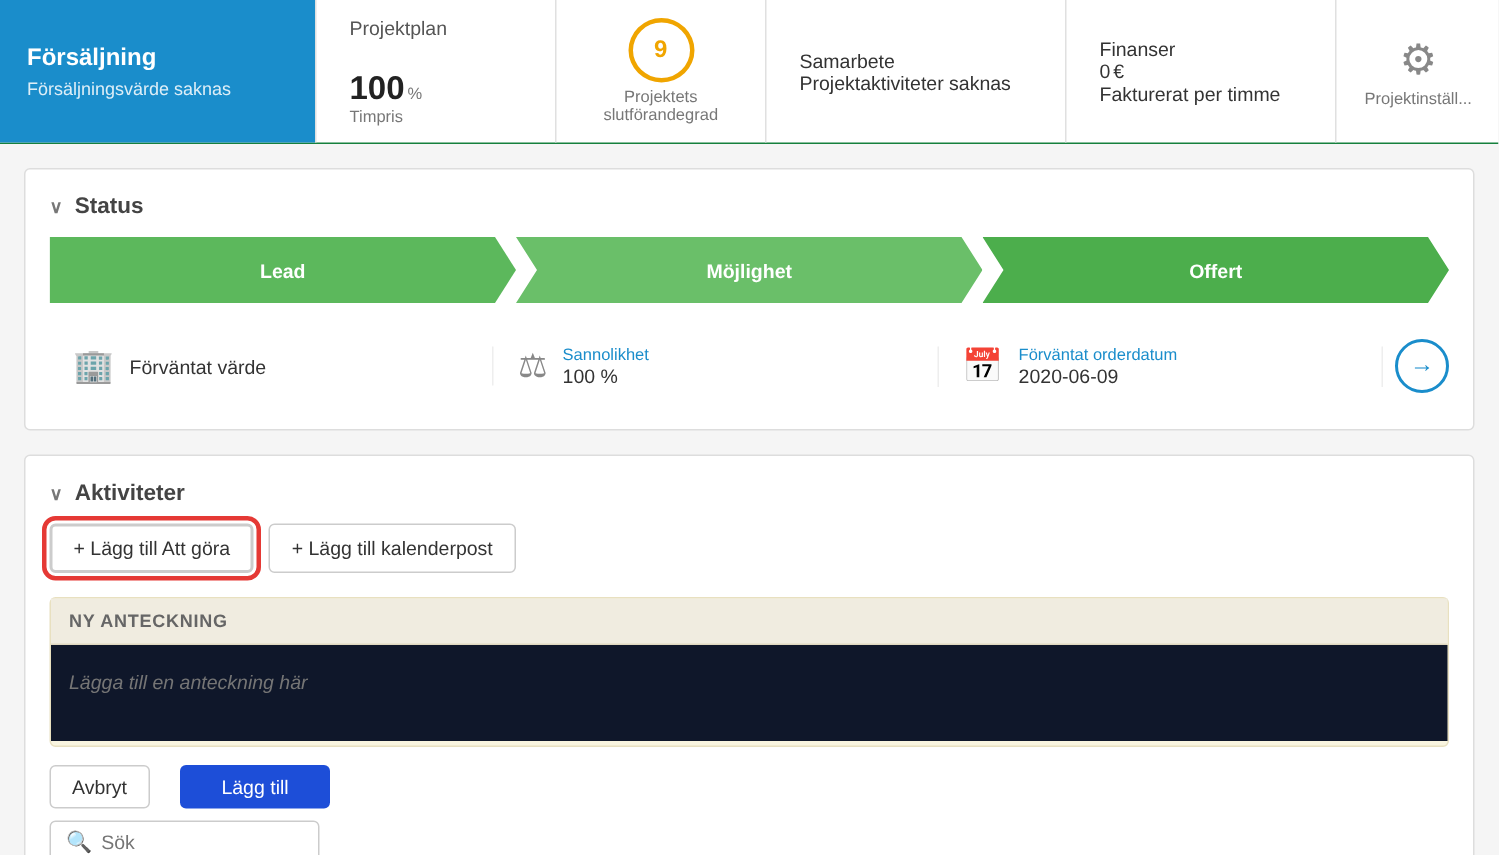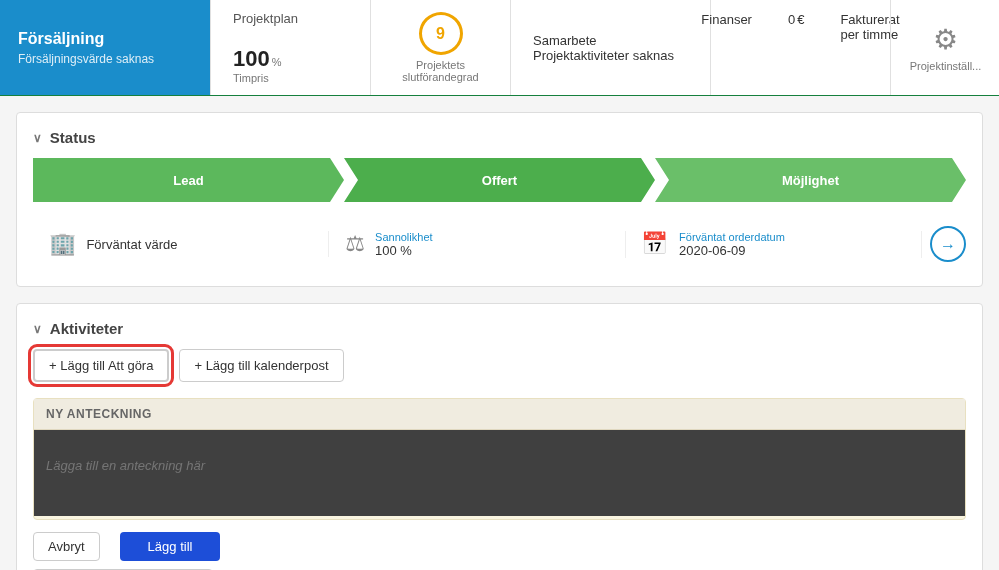--- a/index.html
+++ b/index.html
@@ -96,23 +96,23 @@
       display: flex;
       flex-direction: column;
       justify-content: center;
       min-width: 200px;
     }
 
     .header-finanser {
       border-left: 1px solid #e0e0e0;
       padding: 12px 22px;
       display: flex;
+      flex-direction: column;
       justify-content: center;
       min-width: 180px;
-      gap: 36px;
     }
 
     .header-settings {
       border-left: 1px solid #e0e0e0;
       padding: 12px 22px;
       display: flex;
       flex-direction: column;
       align-items: center;
       justify-content: center;
       min-width: 110px;
@@ -292,23 +292,23 @@
       font-size: 12px;
       font-weight: bold;
       color: #666;
       border-bottom: 1px solid #e0d8c0;
       letter-spacing: 0.5px;
     }
 
     .note-textarea {
       width: 100%;
       min-height: 60px;
-      background: #404040;
+      background: #0f172a;
       border: none;
-      padding: 28px 12px;
+      padding: 17px 12px;
       font-size: 13px;
       color: #aaa;
       font-style: italic;
       resize: none;
       outline: none;
       font-family: Arial, sans-serif;
     }
 
     .note-buttons {
       display: flex;
@@ -412,25 +412,25 @@
   <div class="section-block">
     <div class="section-header">
       <span class="chevron">∨</span>
       <span>Status</span>
     </div>
 
     <div class="status-bar">
       <div class="status-step active">
         <span>Lead</span>
       </div>
+      <div class="status-step active" style="background:#6abf69;">
+        <span>Möjlighet</span>
+      </div>
       <div class="status-step active" style="background:#4cae4c;">
         <span>Offert</span>
-      </div>
-      <div class="status-step active" style="background:#6abf69;">
-        <span>Möjlighet</span>
       </div>
     </div>
 
     <div class="status-info-row">
       <div class="status-info-item">
         <span class="status-info-icon">🏢</span>
         <div class="status-info-text">
           <span>Förväntat värde</span>
         </div>
       </div>

